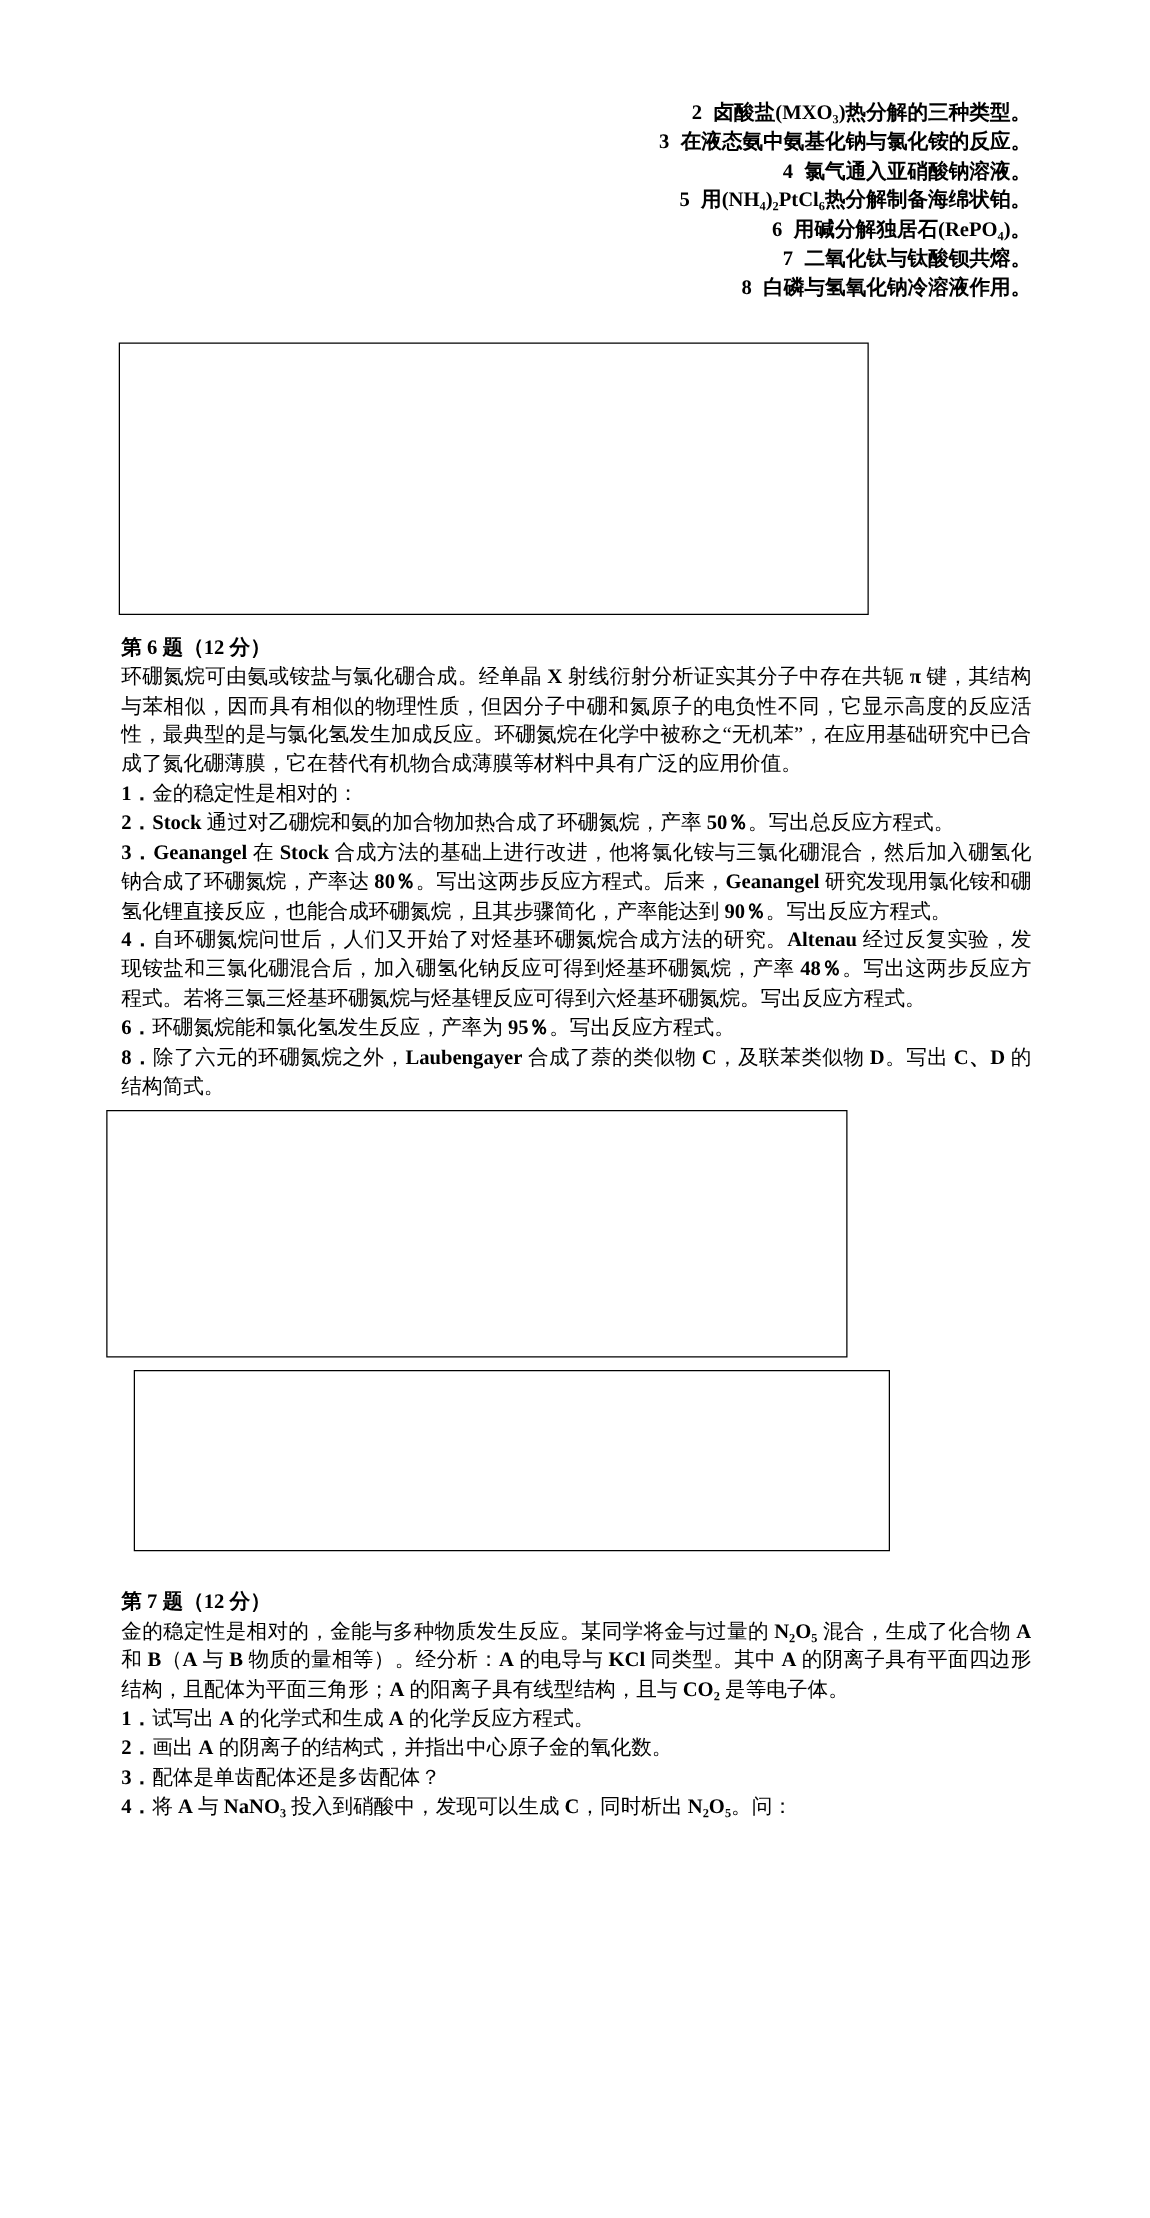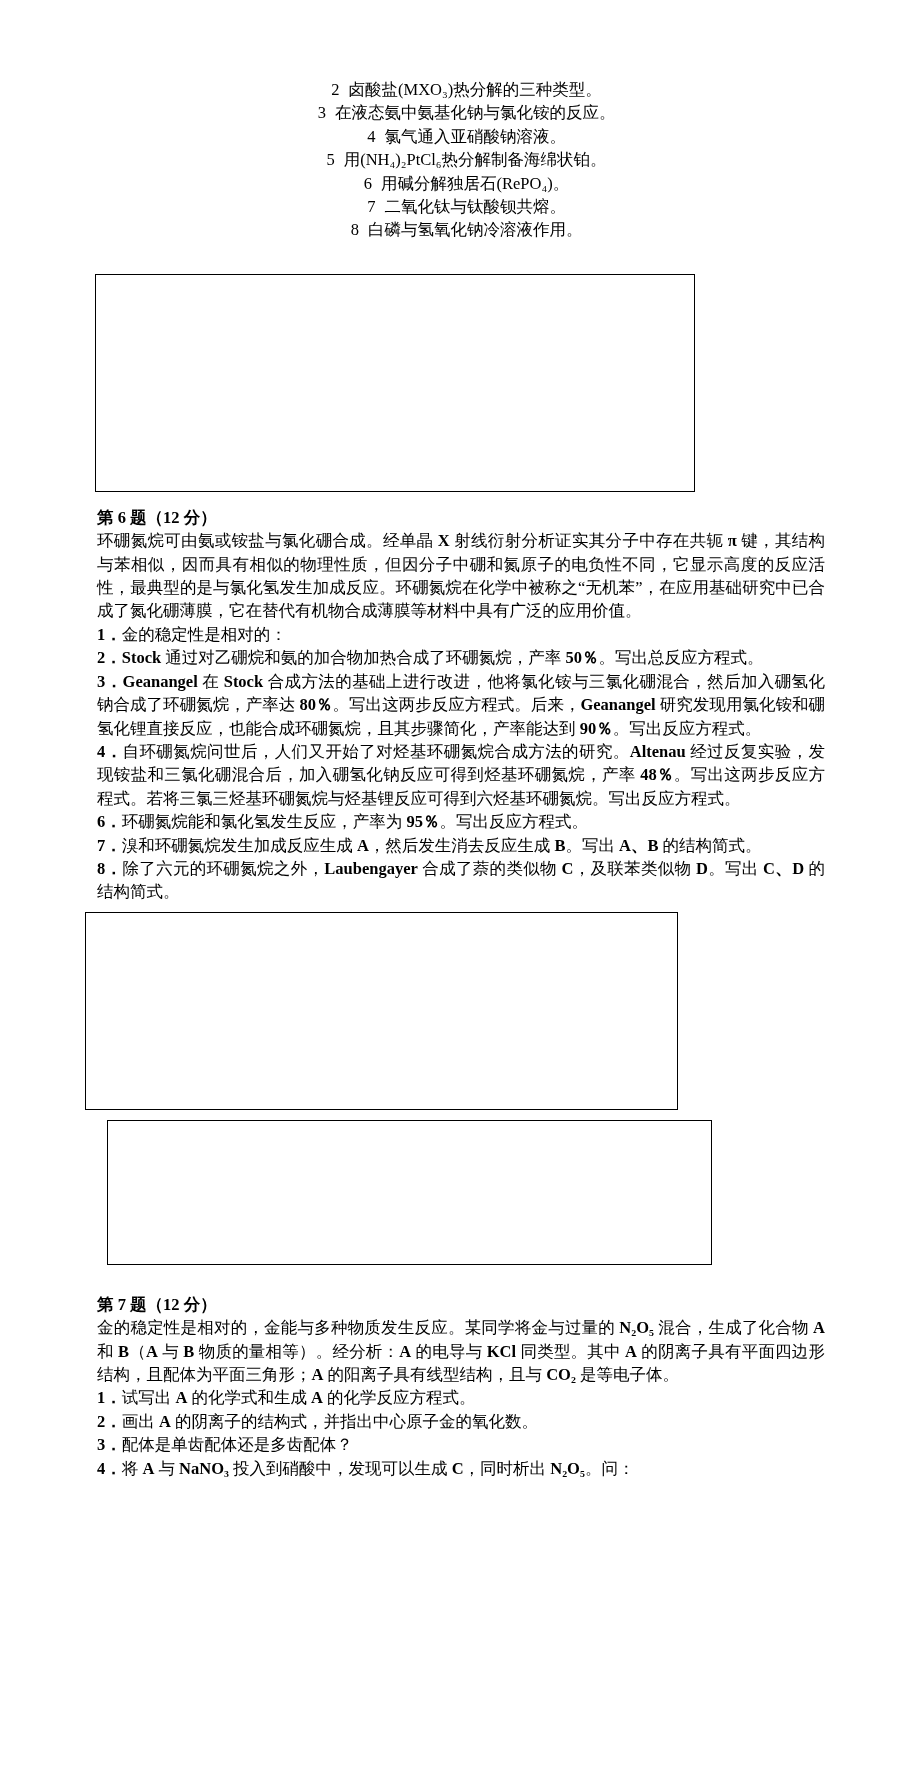--- a/index.html
+++ b/index.html
@@ -11,21 +11,21 @@
     padding: 78px 95px 0 97px;
     background: #ffffff;
     color: #000000;
     font-family: "Liberation Serif", "DejaVu Serif", serif;
     font-size: 16.5px;
     line-height: 23.4px;
     overflow: hidden;
   }
   p { margin: 0; text-align: justify; }
   .q-title { font-weight: bold; text-align: left; }
-  .top-list p { padding-left: 11px; text-align: center; }
+  .top-list p { padding-left: 11px; text-align: right; font-weight: bold; }
   .num { margin-right: 9px; }
   .q-num { font-weight: bold; }
   .bold { font-weight: bold; }
   .box { border: 1px solid #000000; box-sizing: border-box; }
   .box1 { width: 600px; height: 218px; margin: 32px 0 14px -2px; }
   .box2 { width: 593px; height: 198px; margin: 8px 0 10px -12px; }
   .box3 { width: 605px; height: 145px; margin: 0 0 28px 10px; }
 </style>
 </head>
 <body>
@@ -60,21 +60,20 @@
 
         <p><span class="q-num">2．</span><span><span class="bold">Stock</span><span> 通过对乙硼烷和氨的加合物加热合成了环硼氮烷，产率 </span><span class="bold">50％</span><span>。写出总反应方程式。</span></span></p>
 
         <p><span class="q-num">3．</span><span><span class="bold">Geanangel</span><span> 在 </span><span class="bold">Stock</span><span> 合成方法的基础上进行改进，他将氯化铵与三氯化硼混合，然后加入硼氢化钠合成了环硼氮烷，产率达 </span><span class="bold">80％</span><span>。写出这两步反应方程式。后来，</span><span class="bold">Geanangel</span><span> 研究发现用氯化铵和硼氢化锂直接反应，也能合成环硼氮烷，且其步骤简化，产率能达到 </span><span class="bold">90％</span><span>。写出反应方程式。</span></span></p>
 
         <p><span class="q-num">4．</span><span><span>自环硼氮烷问世后，人们又开始了对烃基环硼氮烷合成方法的研究。</span><span class="bold">Altenau</span><span> 经过反复实验，发现铵盐和三氯化硼混合后，加入硼氢化钠反应可得到烃基环硼氮烷，产率 </span><span class="bold">48％</span><span>。写出这两步反应方程式。若将三氯三烃基环硼氮烷与烃基锂反应可得到六烃基环硼氮烷。写出反应方程式。</span></span></p>
 
 
         <p><span class="q-num">6．</span><span><span>环硼氮烷能和氯化氢发生反应，产率为 </span><span class="bold">95％</span><span>。写出反应方程式。</span></span></p>
 
-        <p><span class="q-num">7．</span><span><span>溴和环硼氮烷发生加成反应生成 </span><span class="bold">A</span><span>，然后发生消去反应生成 </span><span class="bold">B</span><span>。写出 </span><span class="bold">A、B</span><span> 的结构简式。</span></span></p>
 
         <p><span class="q-num">8．</span><span><span>除了六元的环硼氮烷之外，</span><span class="bold">Laubengayer</span><span> 合成了萘的类似物 </span><span class="bold">C</span><span>，及联苯类似物 </span><span class="bold">D</span><span>。写出 </span><span class="bold">C、D</span><span> 的结构简式。</span></span></p>
       </div>
   </section>
 
   <div class="box box2"></div>
   <div class="box box3"></div>
 
   <section>
     <p class="q-title">第 7 题（12 分）</p>

